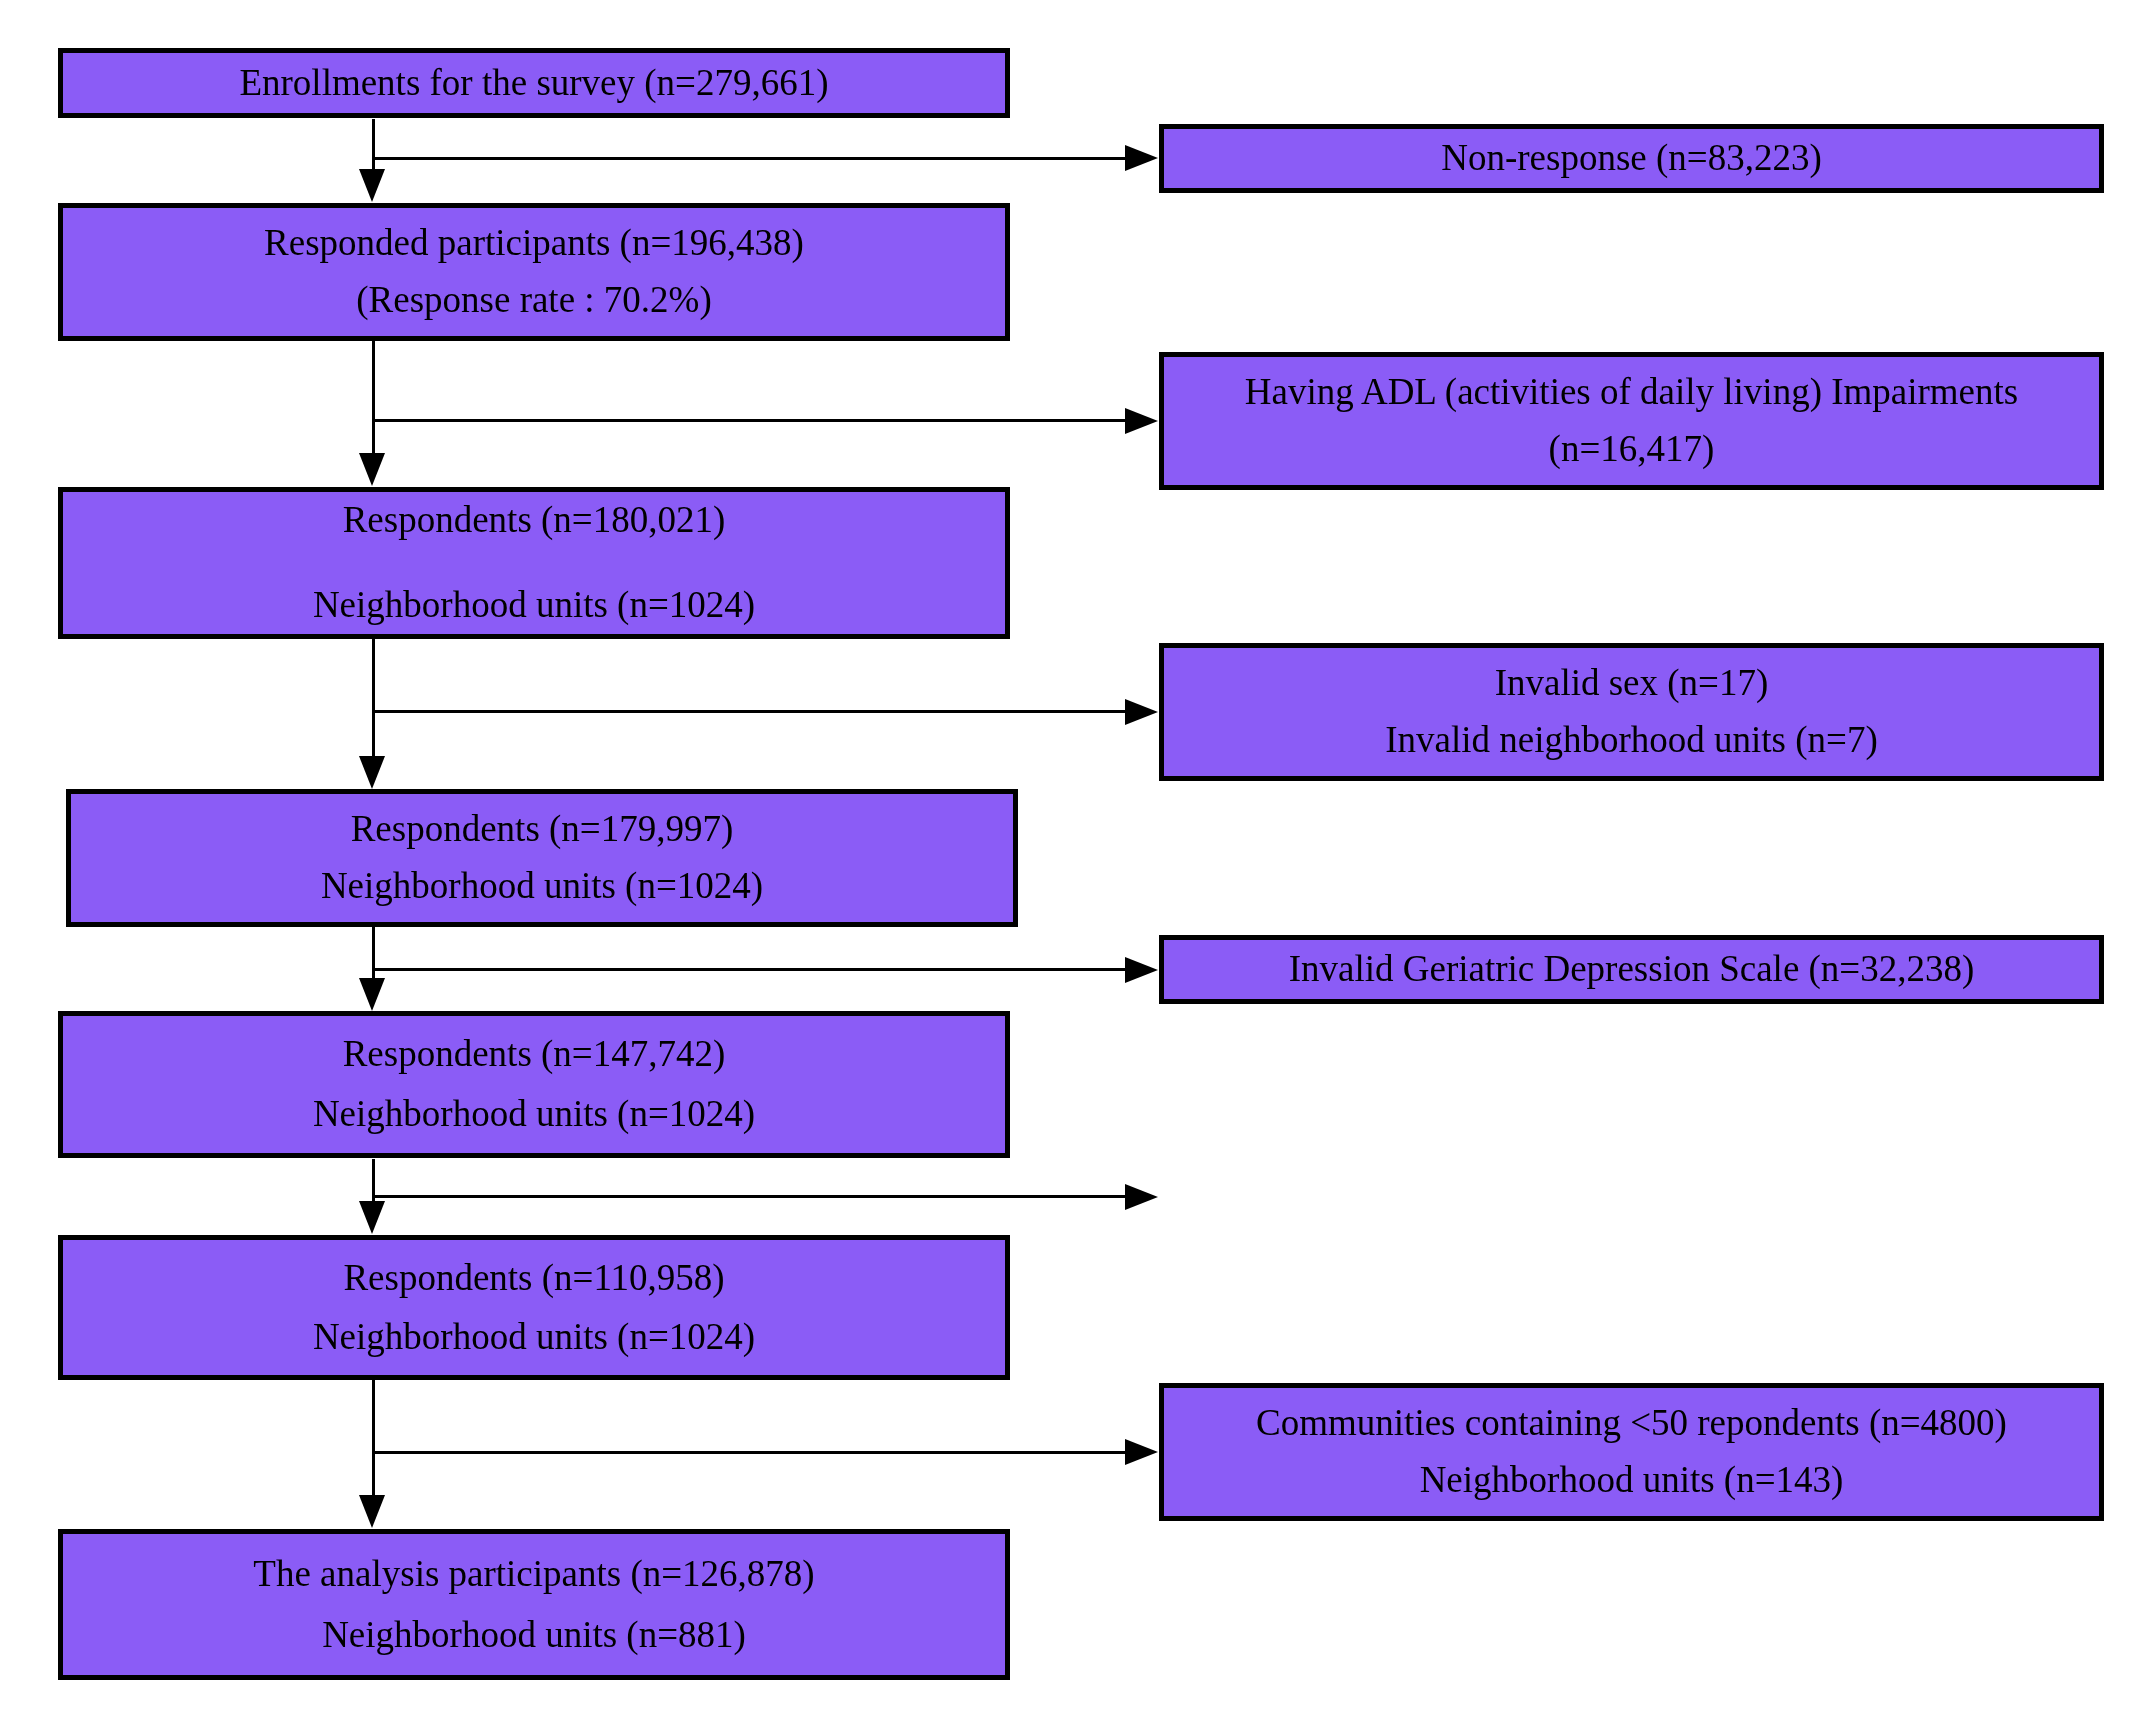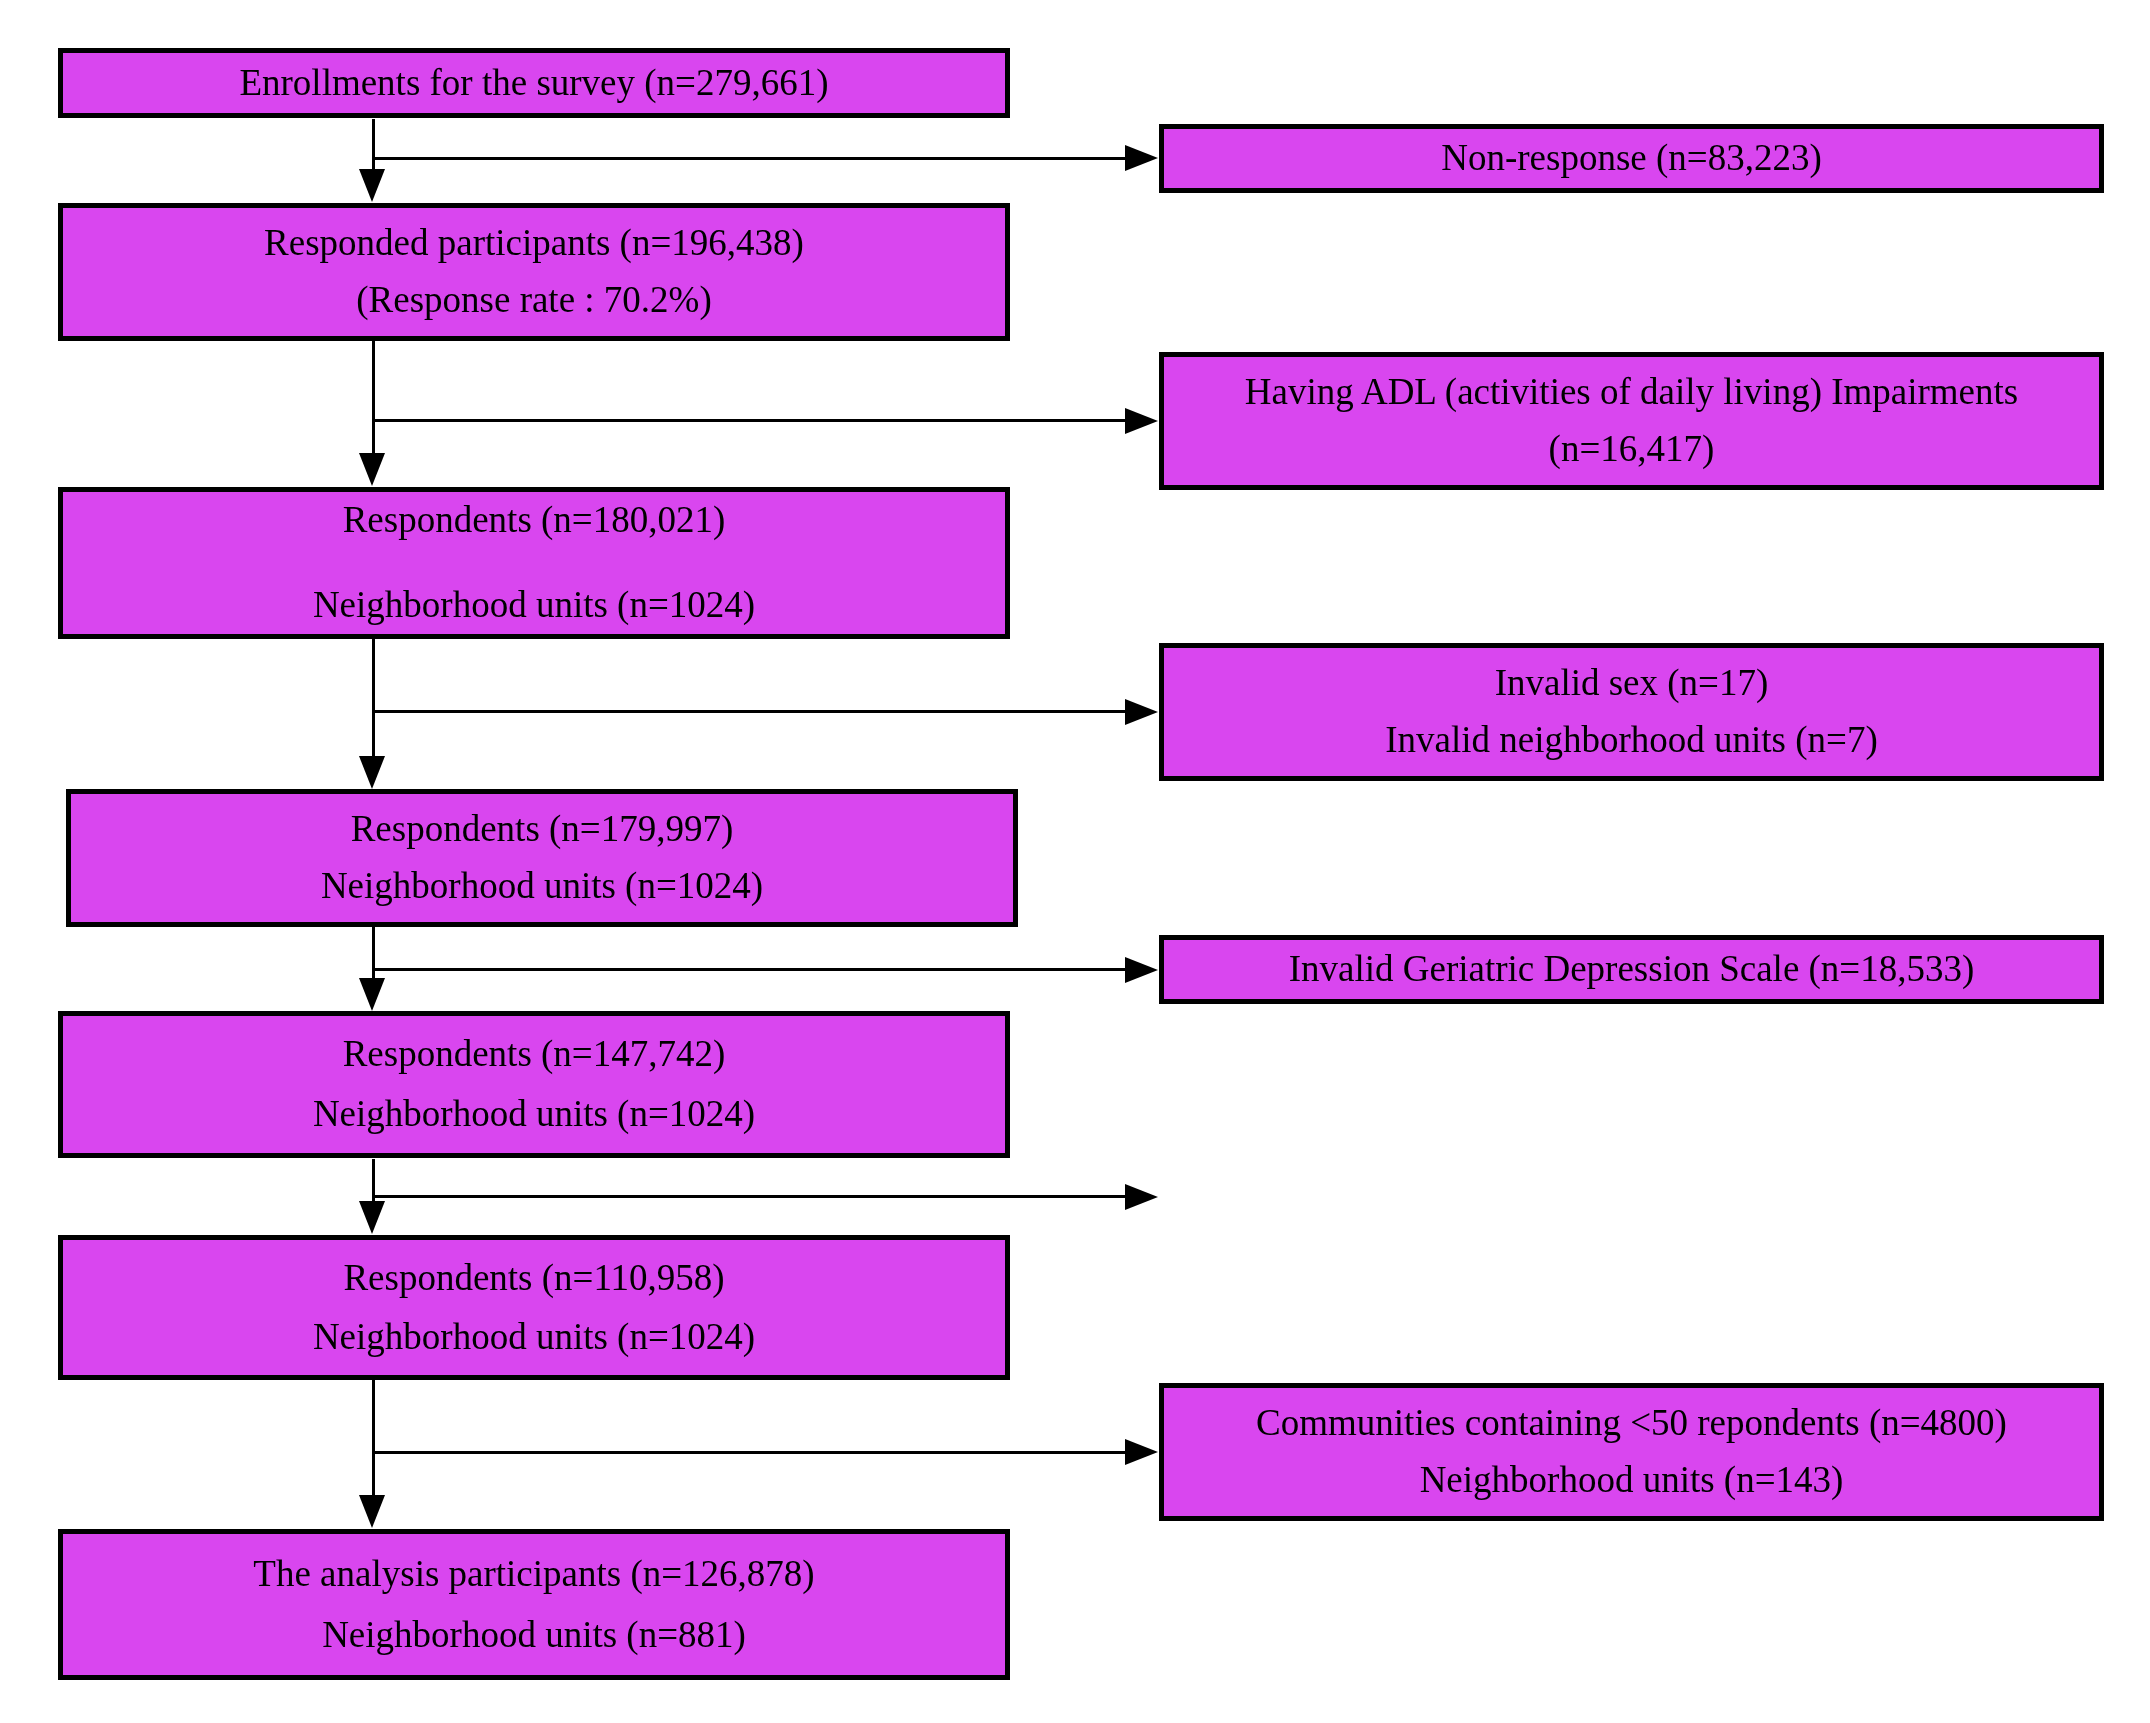--- a/index.html
+++ b/index.html
@@ -12,21 +12,21 @@
     width: 2151px;
     height: 1723px;
     background: #ffffff;
     font-family: "Liberation Serif", "DejaVu Serif", serif;
     color: #000000;
   }
   .box {
     position: absolute;
     box-sizing: border-box;
     border: 5.2px solid #000000;
-    background: #d946ef;
+    background: #8b5cf6;
     display: flex;
     flex-direction: column;
     justify-content: space-evenly;
     align-items: center;
     text-align: center;
     font-size: 37px;
     line-height: 1.15;
     padding: 0 11.5px;
   }
   .box span {
@@ -160,21 +160,21 @@
     <span>Having ADL (activities of daily living) Impairments</span>
     <span>(n=16,417)</span>
   </div>
 
   <div class="box box-right" id="box-r3">
     <span>Invalid sex (n=17)</span>
     <span>Invalid neighborhood units (n=7)</span>
   </div>
 
   <div class="box box-right" id="box-r4">
-    <span>Invalid Geriatric Depression Scale (n=18,533)</span>
+    <span>Invalid Geriatric Depression Scale (n=32,238)</span>
   </div>
 
 
   <div class="box box-right" id="box-r6">
     <span>Communities containing &lt;50 repondents (n=4800)</span>
     <span>Neighborhood units (n=143)</span>
   </div>
 
   <div class="vline" id="v1"></div>
   <div class="arrow-down" id="ad1"></div>

